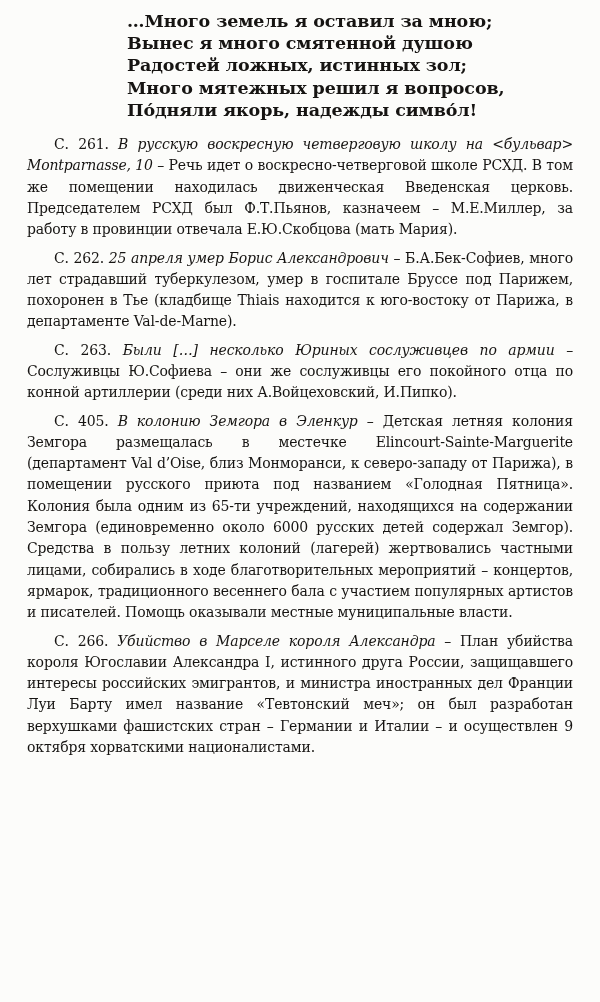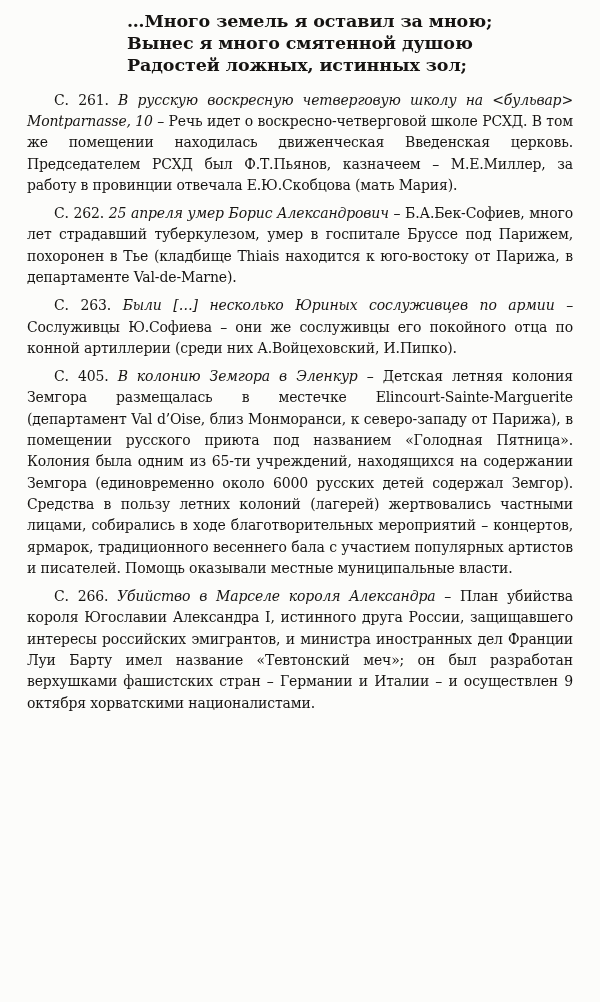--- a/index.html
+++ b/index.html
@@ -48,20 +48,22 @@
 </style>
 </head>
 <body>
 
 <div class="page">
 
   <div class="poem">
     <div class="poem-line">…Много земель я оставил за мною;</div>
     <div class="poem-line">Вынес я много смятенной душою</div>
     <div class="poem-line">Радостей ложных, истинных зол;</div>
+    <div class="poem-line">Много мятежных решил я вопросов,</div>
+    <div class="poem-line">По́дняли якорь, надежды симво́л!</div>
   </div>
 
   <div class="entries">
 
     <p class="entry">
       <span class="num">С. 261.</span>
       <span class="lemma">В русскую воскресную четверговую школу на &lt;бульвар&gt; Montparnasse, 10</span>
       <span class="text">– Речь идет о воскресно-четверговой школе РСХД. В том же помещении находилась движенческая Введенская церковь. Председателем РСХД был Ф.Т.Пьянов, казначеем – М.Е.Миллер, за работу в провинции отвечала Е.Ю.Скобцова (мать Мария).</span>
     </p>
 

